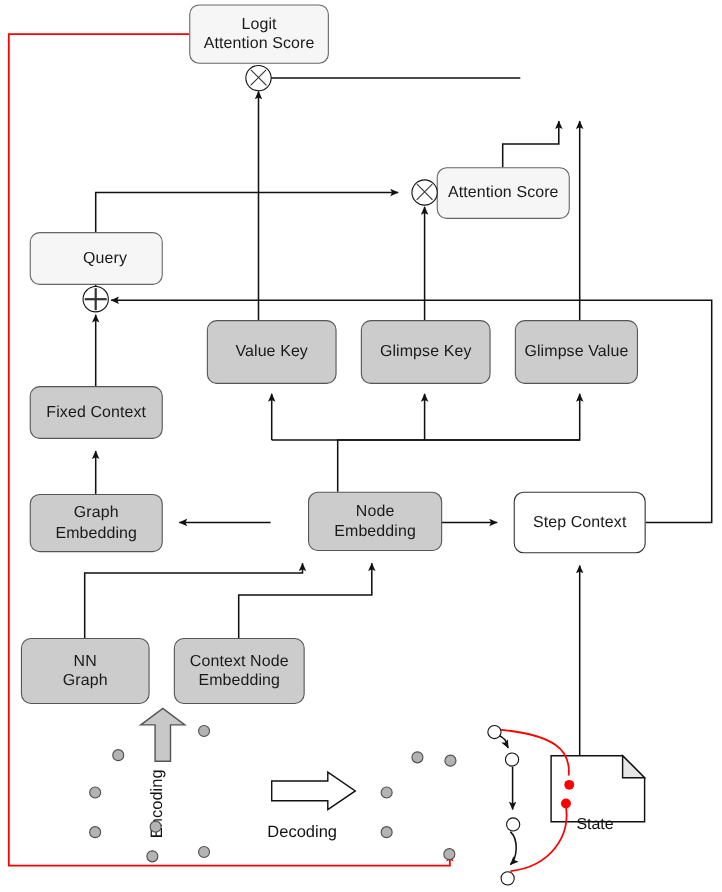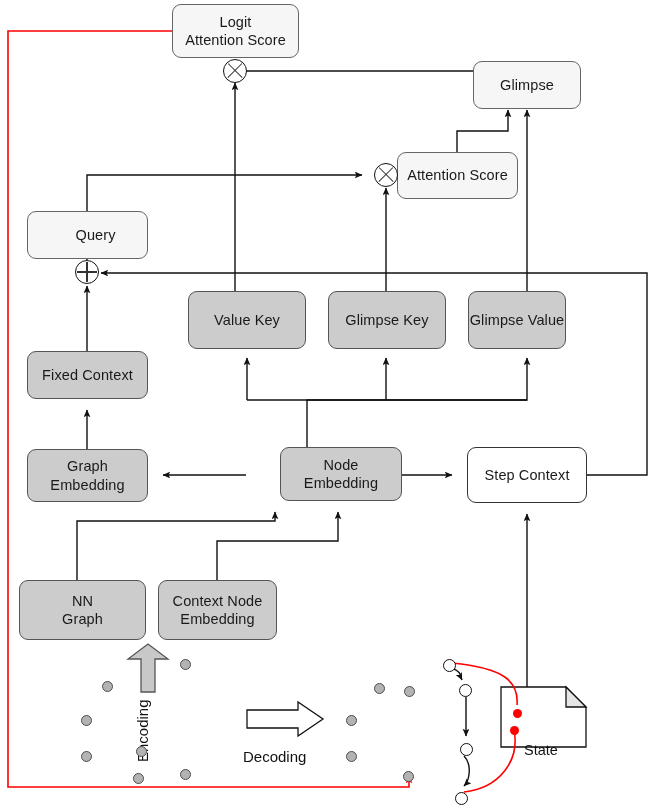--- a/index.html
+++ b/index.html
@@ -187,43 +187,42 @@
     <g stroke="#ff0000" stroke-width="1.6" fill="none">
       <path d="M172,31 L8,31 L8,787 L409,787 L409,776" marker-end="url(#ahr)"></path>
       <path d="M452,663 C505,668 519,682 517,705"></path>
       <path d="M514,730 C520,760 500,788 464,792"></path>
     </g>
   </svg>
 
   <div class="node light" style="left:172px;top:4px;width:127px;height:54px;">Logit
 Attention Score</div>
 
-  <div class="node light" style="left:473px;top:61px;width:108px;height:48px;">Glimpse</div>
 
   <div class="node light" style="left:397px;top:152px;width:121px;height:47px;">Attention Score</div>
 
   <div class="node light" style="left:27px;top:211px;width:121px;height:48px;padding-left:16px;">Query</div>
 
   <div class="node gray" style="left:188px;top:291px;width:118px;height:58px;">Value Key</div>
 
   <div class="node gray" style="left:328px;top:291px;width:118px;height:58px;">Glimpse Key</div>
 
-  <div class="node gray" style="left:468px;top:291px;width:98px;height:58px;">Glimpse Value</div>
+  <div class="node gray" style="left:468px;top:291px;width:112px;height:58px;">Glimpse Value</div>
 
   <div class="node gray" style="left:27px;top:351px;width:121px;height:48px;">Fixed Context</div>
 
   <div class="node gray" style="left:27px;top:449px;width:121px;height:53px;">Graph
 Embedding</div>
 
   <div class="node gray" style="left:246px;top:447px;width:122px;height:54px;margin-left:34px;">Node
 Embedding</div>
 
   <div class="node white" style="left:467px;top:447px;width:120px;height:56px;">Step Context</div>
 
-  <div class="node gray" style="left:19px;top:580px;width:127px;height:60px;">NN
+  <div class="node gray" style="left:19px;top:580px;width:117px;height:60px;">NN
 Graph</div>
 
   <div class="node gray" style="left:158px;top:580px;width:119px;height:60px;">Context Node
 Embedding</div>
 
   <div class="op times" style="left:223px;top:59px;"></div>
   <div class="op times" style="left:374px;top:163px;"></div>
   <div class="op plus" style="left:75px;top:260px;"></div>
 
   <svg style="position:absolute;left:125px;top:642px;" width="46" height="52">

